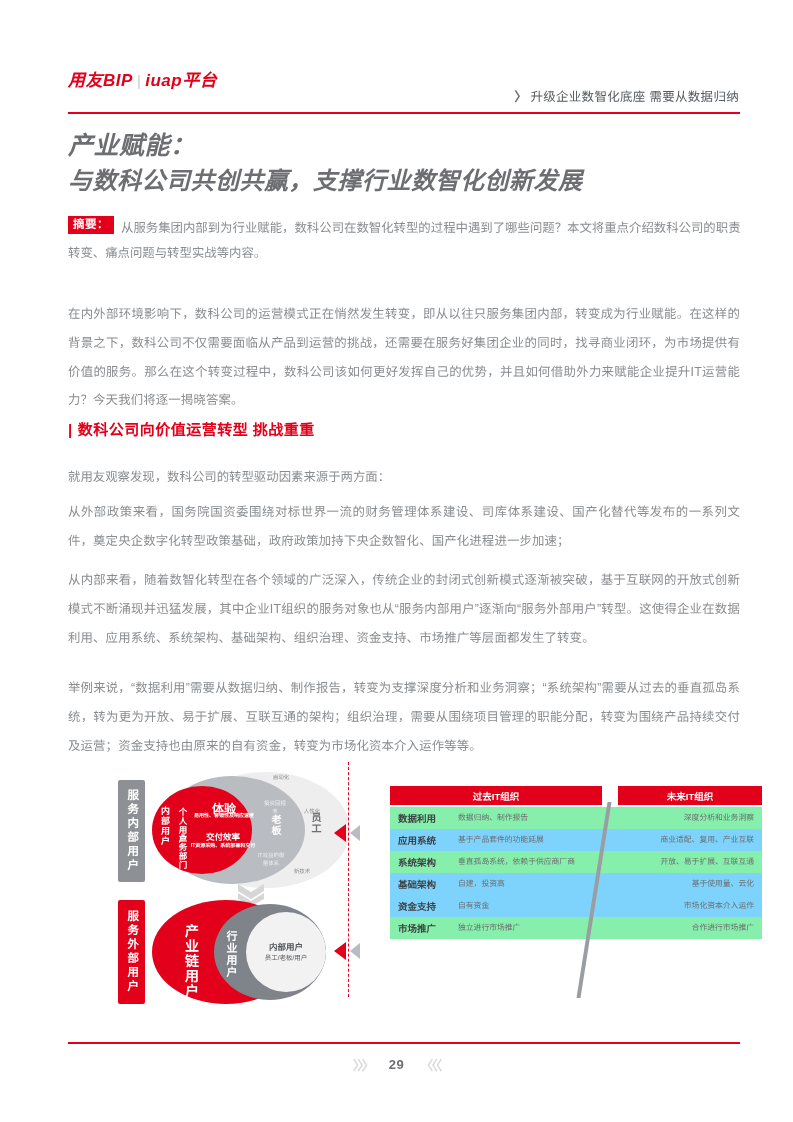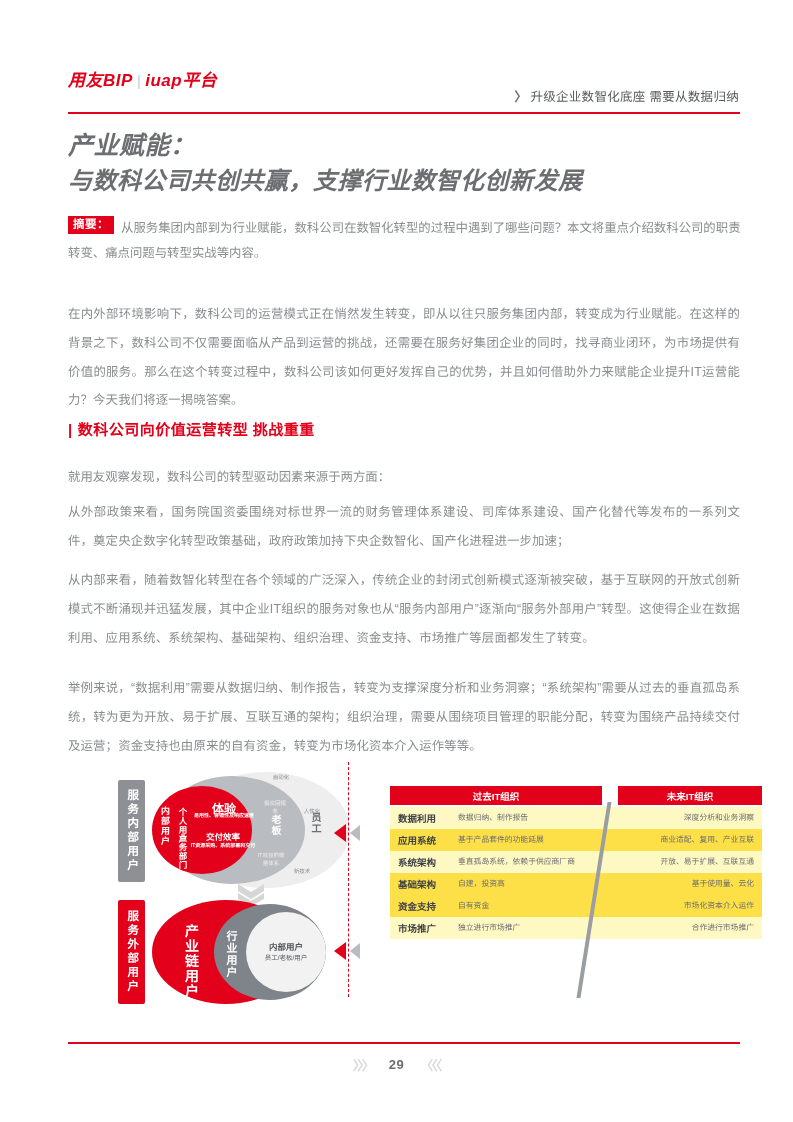--- a/index.html
+++ b/index.html
@@ -158,22 +158,22 @@
     position:absolute;left:288px;top:10px;width:0;height:235px;
     border-left:1.5px dashed #E2001A;
   }
   .arrowpair{position:absolute;width:34px;height:18px;}
   .ap1{left:270px;top:72px;}
   .ap2{left:270px;top:190px;}
 
   
   .tbl{position:absolute;left:314px;top:34px;width:372px;margin-left:16px;}
   .trow{display:flex;align-items:stretch;min-height:22px;}
-  .trow.alt{background:#fef9c3;}
-  .trow.plain{background:#fde047;}
+  .trow.alt{background:#86efac;}
+  .trow.plain{background:#7dd3fc;}
   .c-label{
     width:62px;flex:0 0 62px;display:flex;align-items:center;
     font-size:9.5px;font-weight:bold;color:#3f4246;padding-left:8px;box-sizing:border-box;
   }
   .c-past{
     flex:1 1 auto;display:flex;align-items:center;
     font-size:7.8px;color:#6d6e71;padding:3px 6px;box-sizing:border-box;line-height:1.5;
   }
   .c-gapcol{flex:0 0 16px;}
   .c-future{

